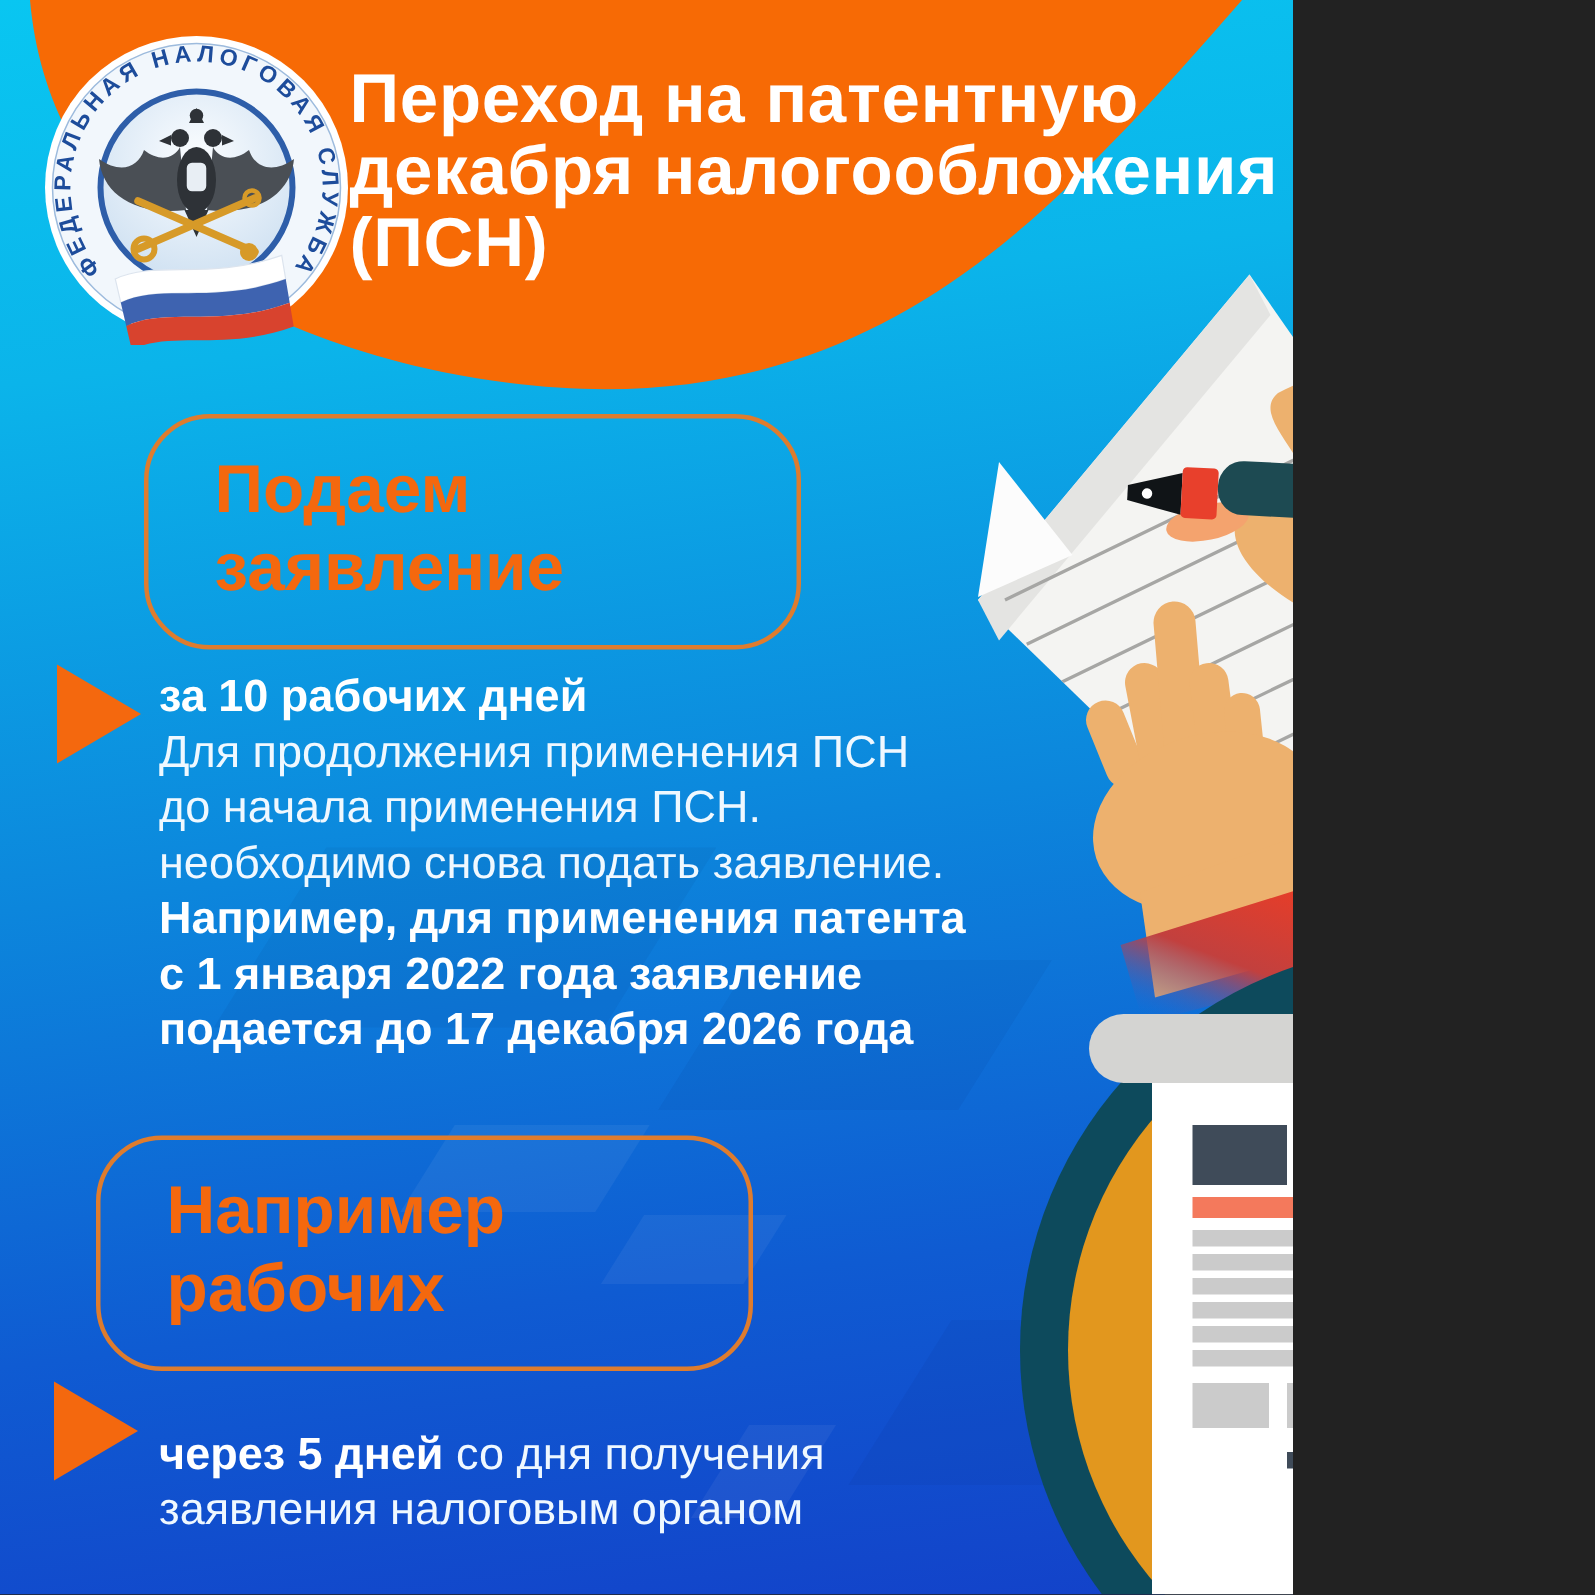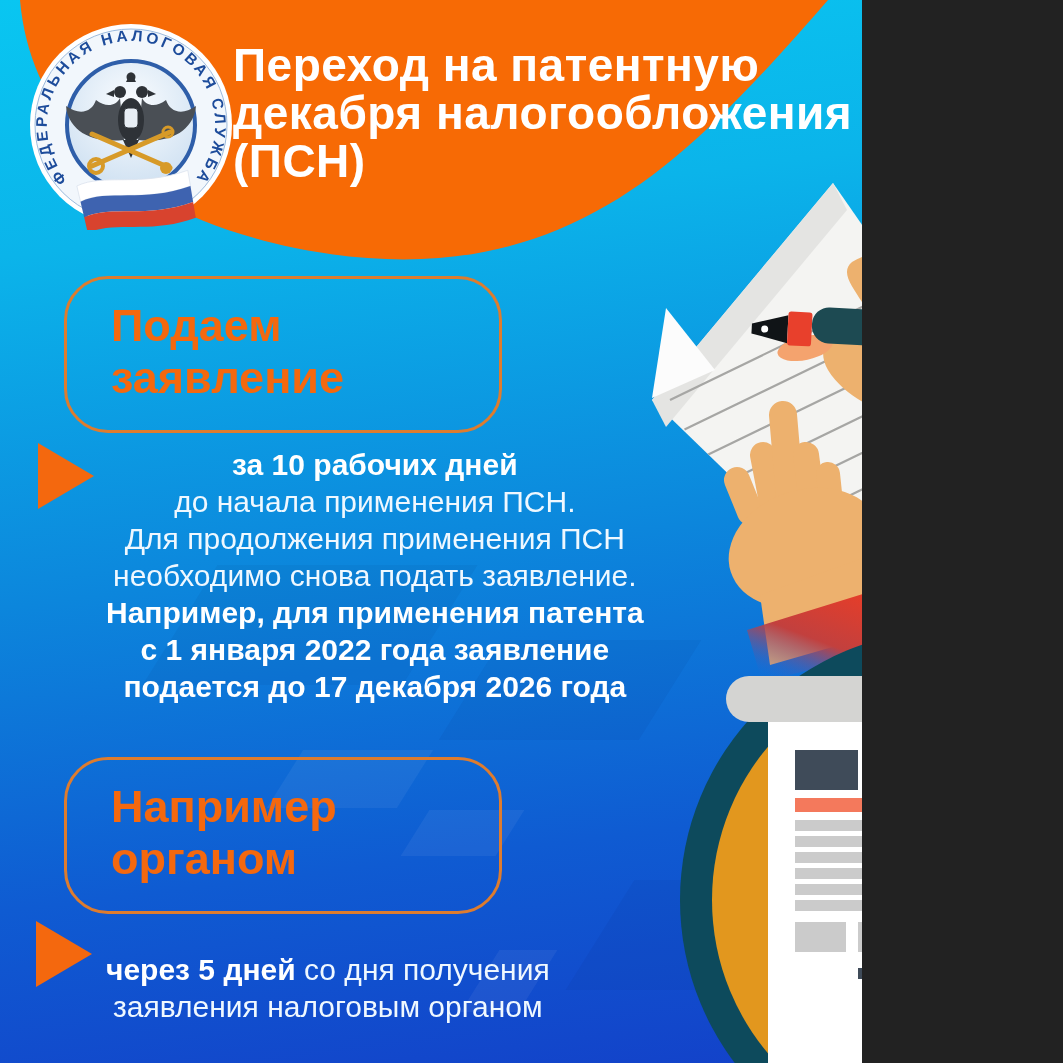--- a/index.html
+++ b/index.html
@@ -28,21 +28,21 @@
   }
   .step-box div{white-space:nowrap;}
   
   .tri{
     position:absolute;width:0;height:0;
     border-top:33px solid transparent;border-bottom:33px solid transparent;
     border-left:56px solid #F4680E;
   }
   
   .details{
-    position:absolute;left:106px;color:#EFF8FF;font-size:30px;line-height:37px;font-weight:400;text-align:center;
+    position:absolute;left:106px;color:#EFF8FF;font-size:30px;line-height:37px;font-weight:400;
   }
   .details .b{font-weight:800;color:#FFFFFF;}
   .details div{white-space:nowrap;}
 </style>
 </head>
 <body>
 
 <div class="poster">
 
   <div class="pat dark abs" style="left:180px;top:565px;width:260px;height:120px;"></div>
@@ -98,39 +98,39 @@
       <circle cx="140" cy="148" r="6" fill="#D79A28"></circle>
       <circle cx="142" cy="112" r="5" fill="none" stroke="#D79A28" stroke-width="3"></circle>
     </g>
     <g transform="translate(50,158) rotate(-6)">
       <path d="M0,8 C28,-2 62,16 112,4 L113,20 C64,32 30,14 2,24 Z" fill="#FFFFFF" stroke="#DCE4EE" stroke-width="0.8"></path>
       <path d="M2,24 C30,14 64,32 113,20 L114,36 C66,48 32,30 4,40 Z" fill="#3E63B0"></path>
       <path d="M4,40 C32,30 66,48 114,36 L115,52 C68,64 34,46 6,56 Z" fill="#D8432E"></path>
     </g>
   </svg>
 
-  <div class="step-box" style="top:276px;">
+  <div class="step-box" style="top:276px;margin-left:32px;">
     <div>Подаем</div>
     <div>заявление</div>
   </div>
 
   <div class="tri" style="left:38px;top:443px;"></div>
   <div class="details" style="top:446px;">
     <div class="b">за 10 рабочих дней</div>
+    <div>Для продолжения применения ПСН</div>
     <div>до начала применения ПСН.</div>
-    <div>Для продолжения применения ПСН</div>
     <div>необходимо снова подать заявление.</div>
     <div class="b">Например, для применения патента</div>
     <div class="b">с 1 января 2022 года заявление</div>
     <div class="b">подается до 17 декабря 2026 года</div>
   </div>
 
   <div class="step-box" style="top:757px;">
     <div>Например</div>
-    <div>органом</div>
+    <div>рабочих</div>
   </div>
 
   <div class="tri" style="left:36px;top:921px;"></div>
   <div class="details" style="top:951px;">
     <div><span class="b">через 5 дней</span> <span>со дня получения</span></div>
     <div>заявления налоговым органом</div>
   </div>
 
   <svg class="abs" style="left:600px;top:150px;" width="463" height="550" viewBox="0 0 463 550">
     <defs>

